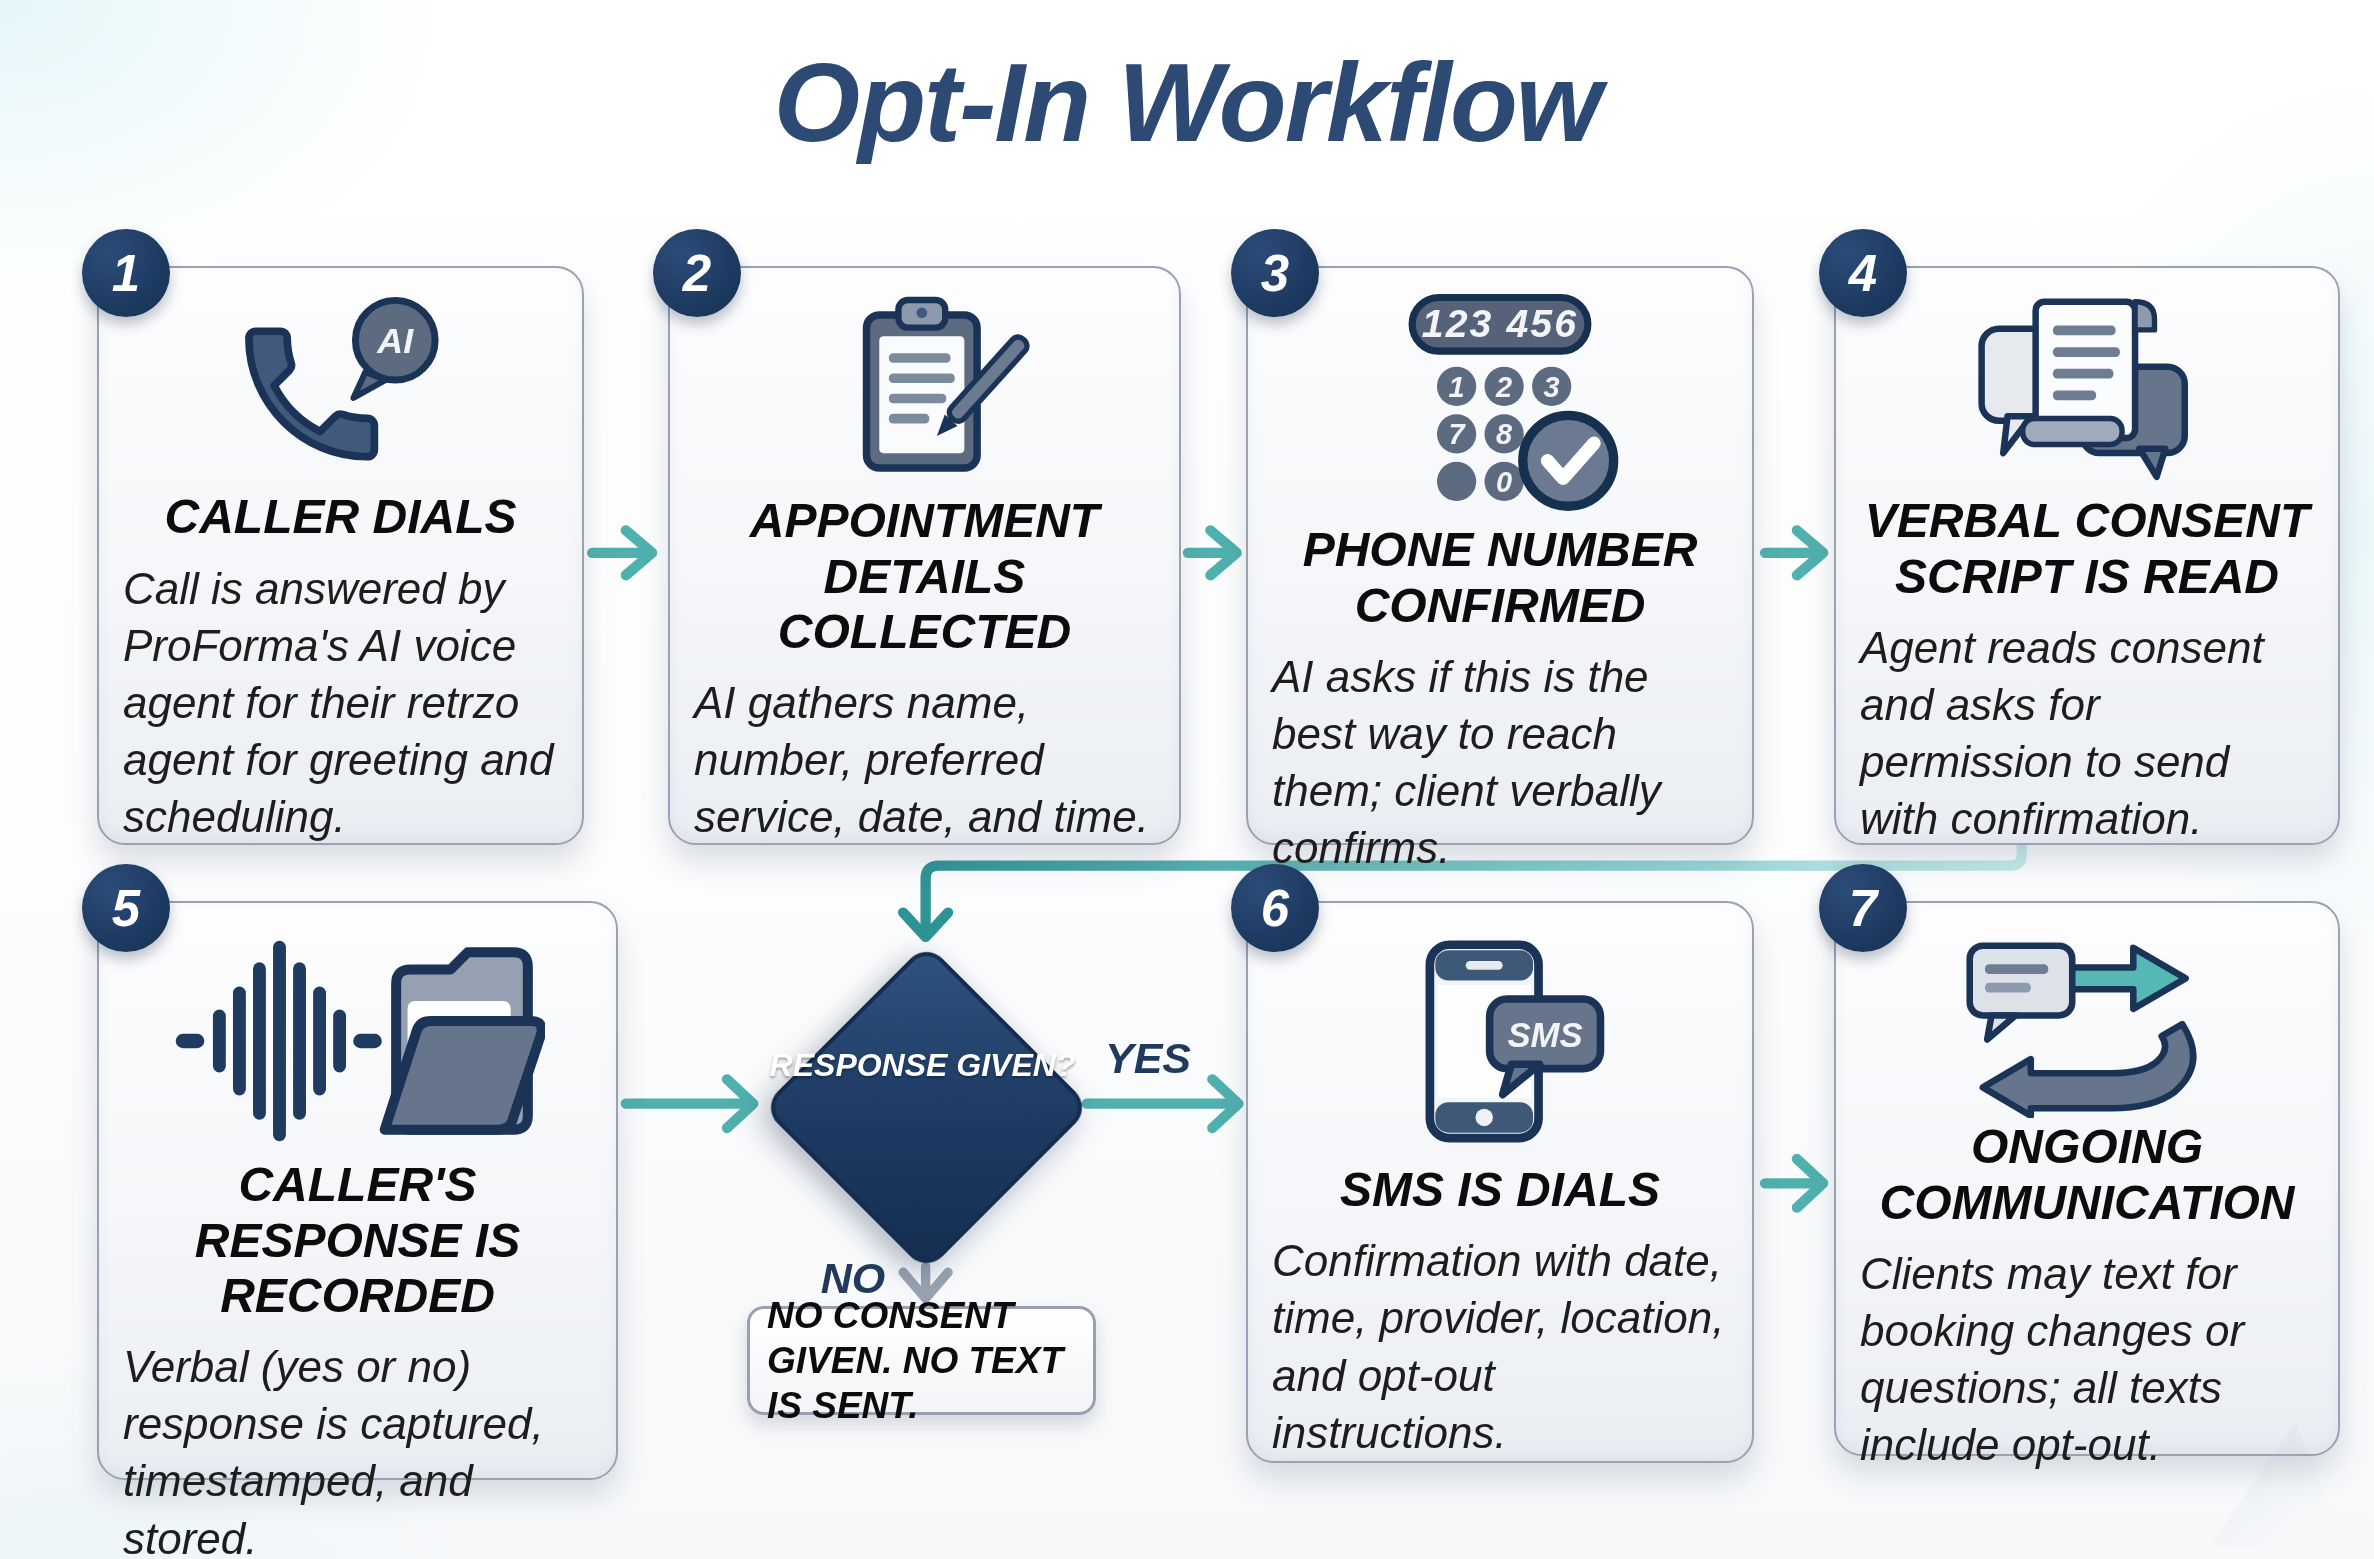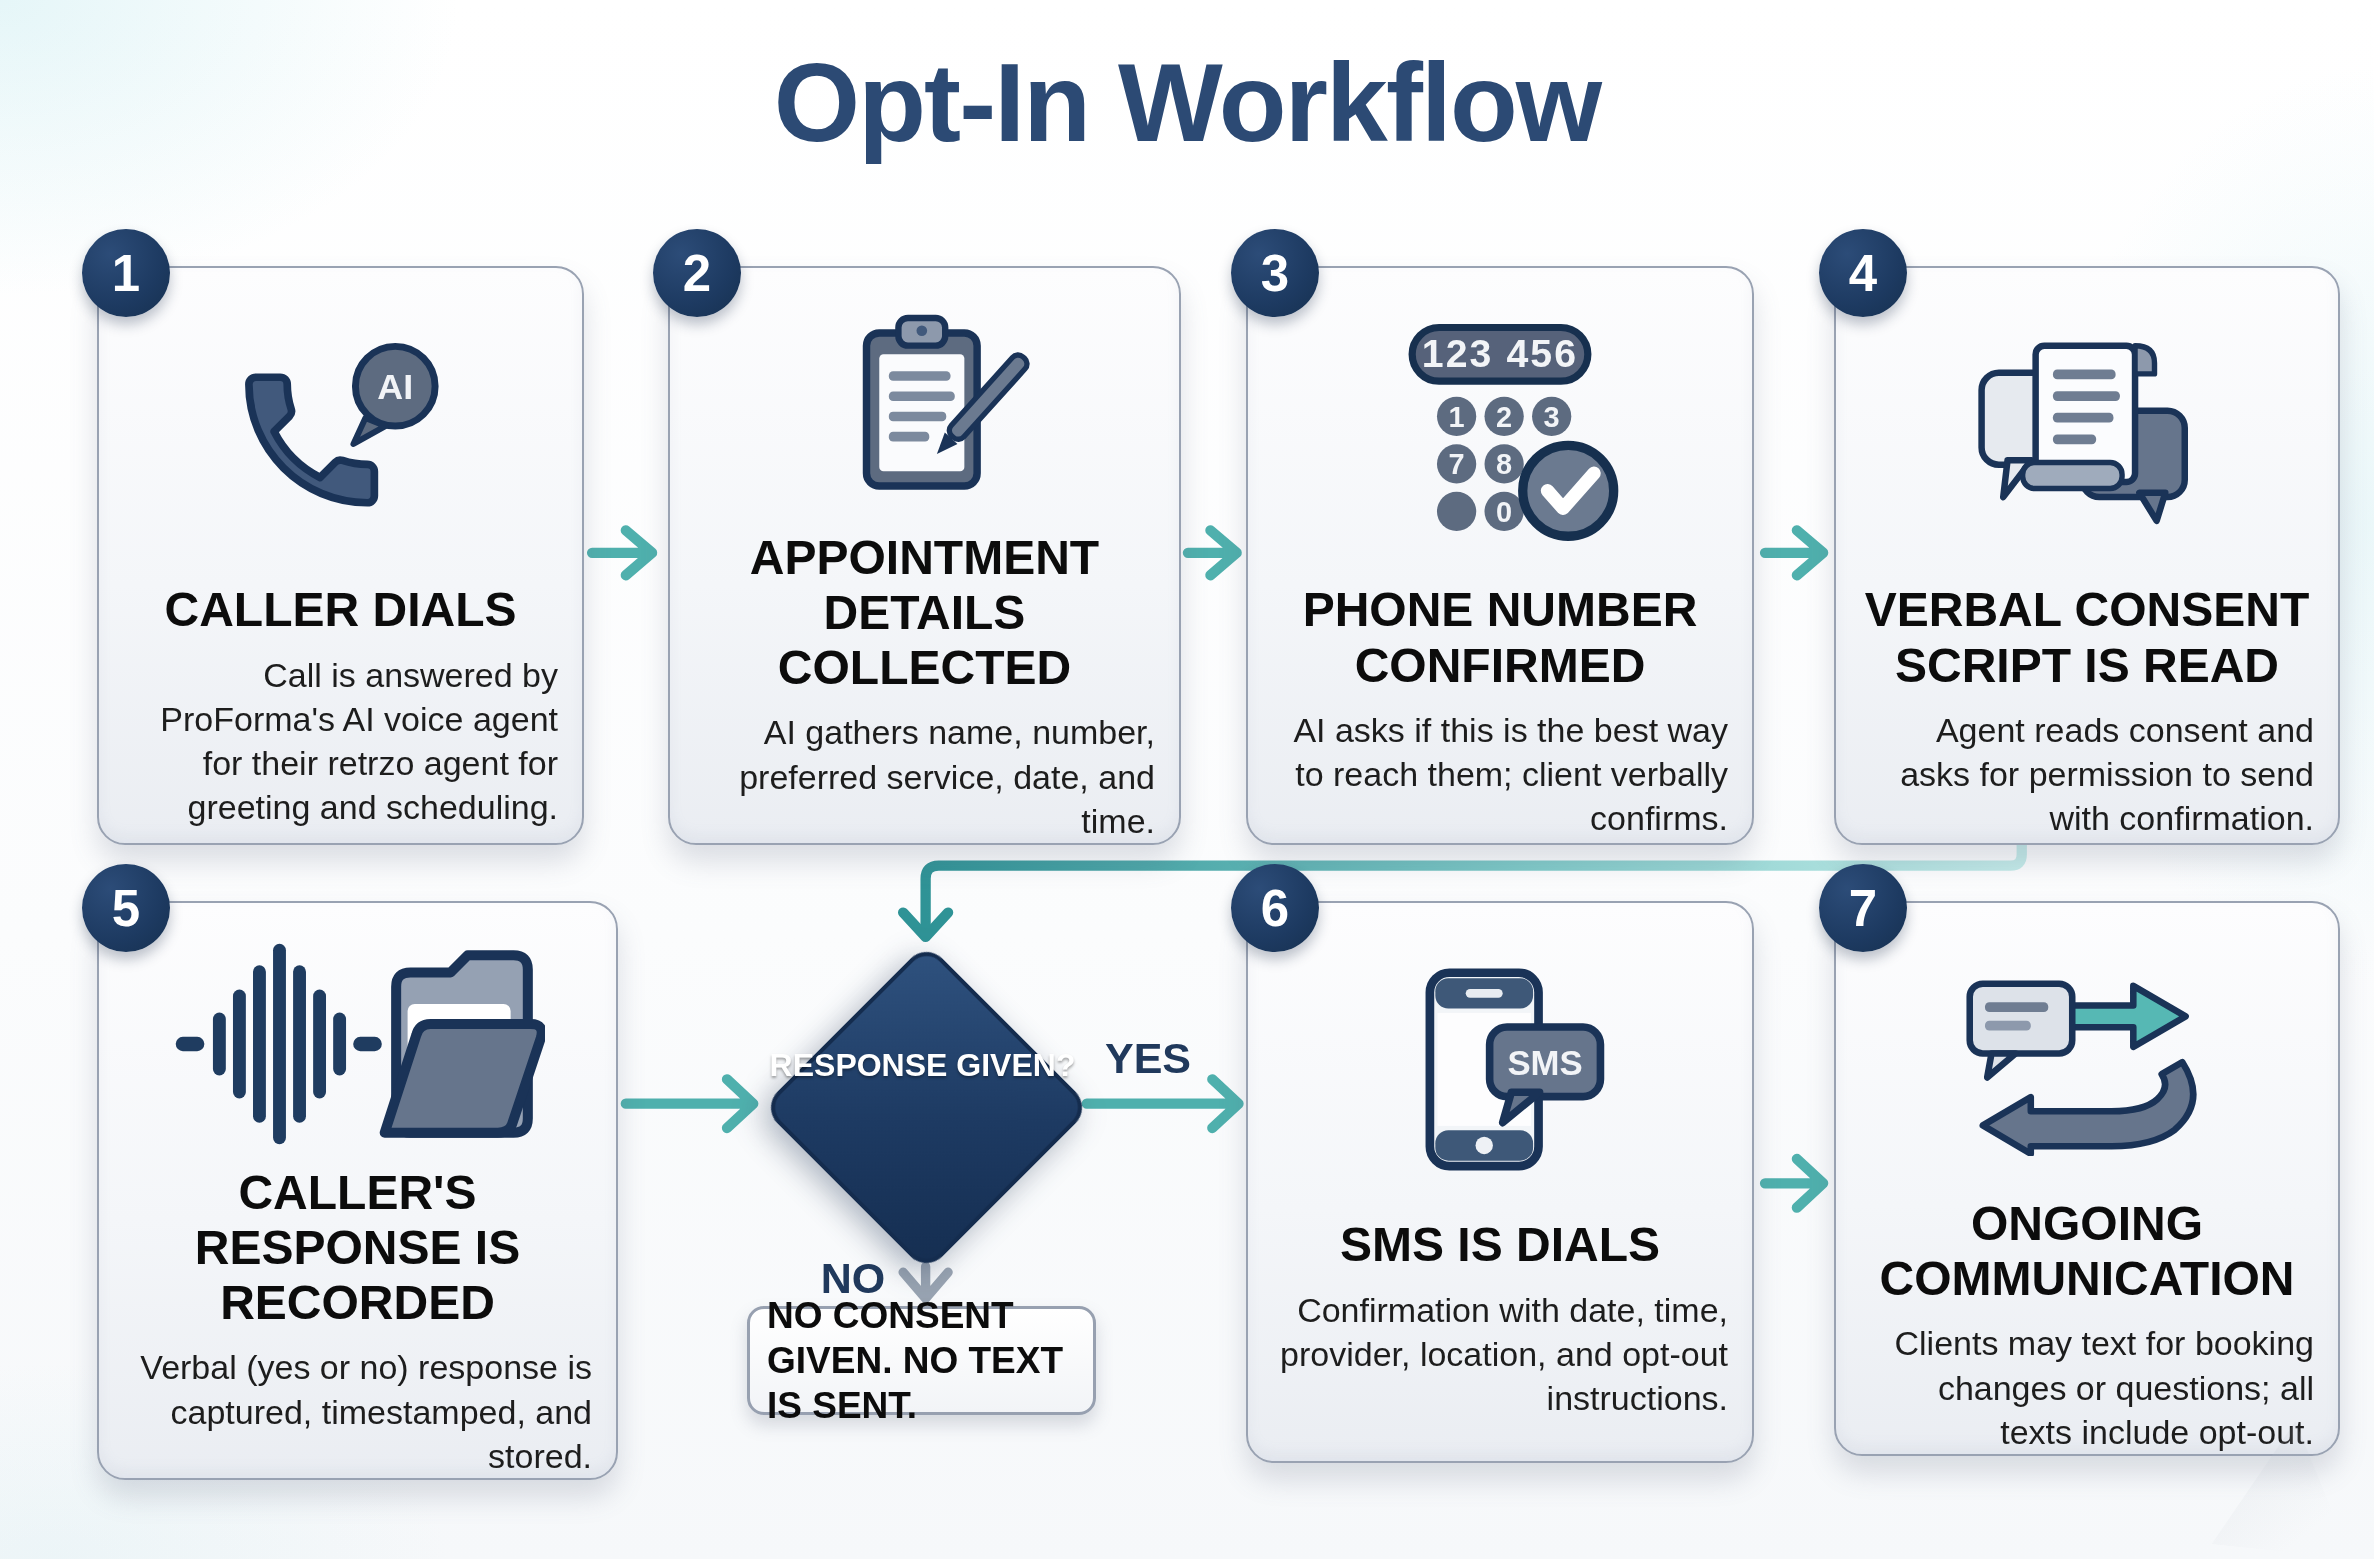--- a/index.html
+++ b/index.html
@@ -4,39 +4,40 @@
 <style>
   html,body{margin:0;padding:0;background:#fff;}
   #canvas{
     position:relative;width:2374px;height:1559px;overflow:hidden;
     font-family:"Liberation Sans",sans-serif;
     background:
       radial-gradient(656px 422px at 0px 0px, rgba(170,225,232,.30), rgba(170,225,232,0) 70%),
       radial-gradient(468px 656px at 2374px 525px, rgba(170,225,232,.22), rgba(170,225,232,0) 70%),
       radial-gradient(562px 281px at 56px 1559px, rgba(190,230,235,.18), rgba(190,230,235,0) 70%),
       linear-gradient(180deg,#ffffff 0%,#fbfcfd 60%,#f6f8fa 100%);
+    font-style: italic;
   }
   .page-title{
     position:absolute;left:0;top:39px;width:100%;text-align:center;
     font-size:111px;font-weight:bold;color:#2c4a74;letter-spacing:-1.9px;
   }
   .card{
     position:absolute;box-sizing:border-box;
     background:linear-gradient(180deg,#fdfdfe 0%,#f4f6f9 55%,#eaedf2 100%);
     border:2.8px solid #99a2b2;border-radius:28px;
     box-shadow:0 17px 28px rgba(90,100,125,.20), inset 0 -7.5px 13px rgba(150,160,185,.10);
     display:flex;flex-direction:column;align-items:center;
   }
   .card-icon{height:290px;display:flex;align-items:center;justify-content:center;margin-top:22.5px;}
   .card-title{
     font-size:48px;font-weight:bold;color:#0c0c0c;text-align:center;
     line-height:1.15;margin:1.9px 13px 15px;
   }
   .card-desc{
-    font-size:34px;color:#1d1d1d;text-align:right;line-height:1.3;margin:0 24px;
+    font-size:44px;color:#1d1d1d;text-align:left;line-height:1.3;margin:0 24px;
   }
   .badge{
     position:absolute;left:-17px;top:-39px;width:88px;height:88px;border-radius:50%;
     background:radial-gradient(circle at 32% 28%,#2c4c78 0%,#1d3a61 60%,#16304f 100%);
     color:#fff;font-size:51px;font-weight:bold;
     display:flex;align-items:center;justify-content:center;
     box-shadow:0 7.5px 13px rgba(20,40,70,.28);
   }
   .diamond{
     position:absolute;left:810px;top:991px;width:225px;height:225px;

